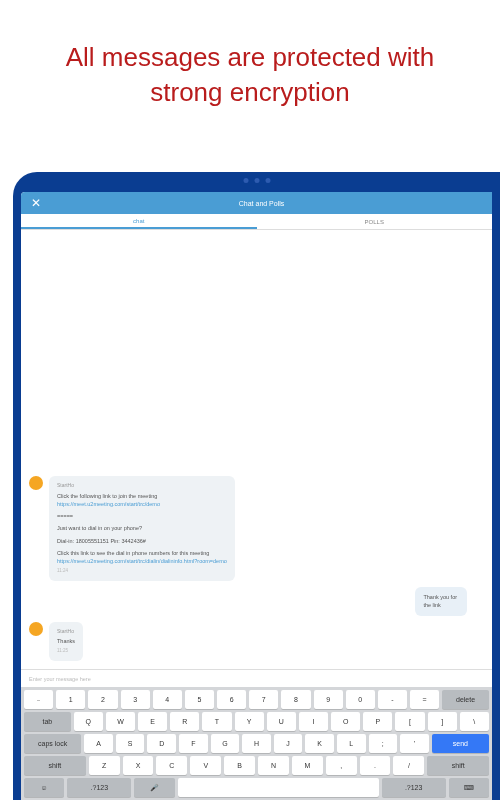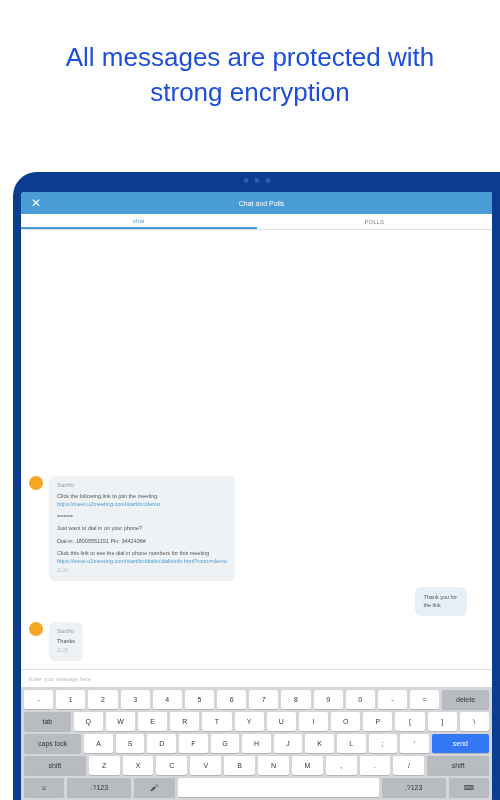--- a/index.html
+++ b/index.html
@@ -1,17 +1,17 @@
 <!DOCTYPE html>
 <html><head>
 <meta charset="utf-8">
 <style>
 *{box-sizing:border-box;margin:0;padding:0;font-family:-apple-system,Helvetica,Arial,sans-serif}
 body{background:#fff;width:500px;height:800px;overflow:hidden}
-.headline{font-size:26px;font-weight:400;color:#1d4ed8;text-align:center;padding:40px 30px 30px;line-height:1.35}
+.headline{font-size:26px;font-weight:400;color:#b91c1c;text-align:center;padding:40px 30px 30px;line-height:1.35}
 .tablet{position:absolute;left:13px;top:172px;width:487px;height:628px;background:#0a3d91;border-radius:24px 0 0 0;padding:20px 8px 0 8px}
 .cam{position:absolute;top:6px;left:50%;transform:translateX(-50%);display:flex;gap:6px}
 .cam span{width:5px;height:5px;border-radius:50%;background:#2d5bb0}
 .screen{background:#fff;height:100%;border-radius:4px 0 0 0;overflow:hidden;position:relative;display:flex;flex-direction:column}
 .header{background:#4a9dd4;height:22px;display:flex;align-items:center;padding:0 10px;color:#fff;font-size:7px}
 .close{font-size:12px;cursor:pointer}
 .title{flex:1;text-align:center;font-size:7px}
 .tabs{display:flex;height:16px;border-bottom:1px solid #ddd}
 .tab{flex:1;text-align:center;font-size:6px;color:#888;display:flex;align-items:center;justify-content:center}
 .tab.active{color:#4a9dd4;border-bottom:2px solid #4a9dd4}

